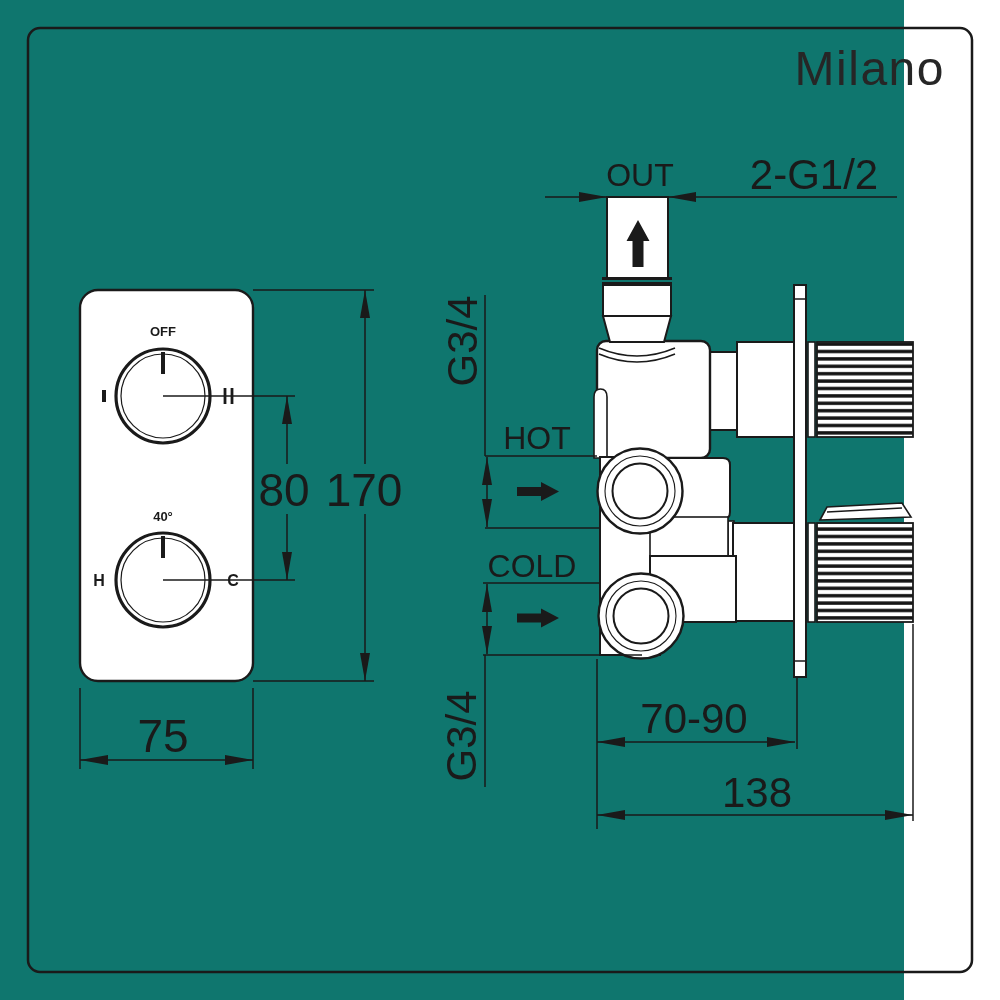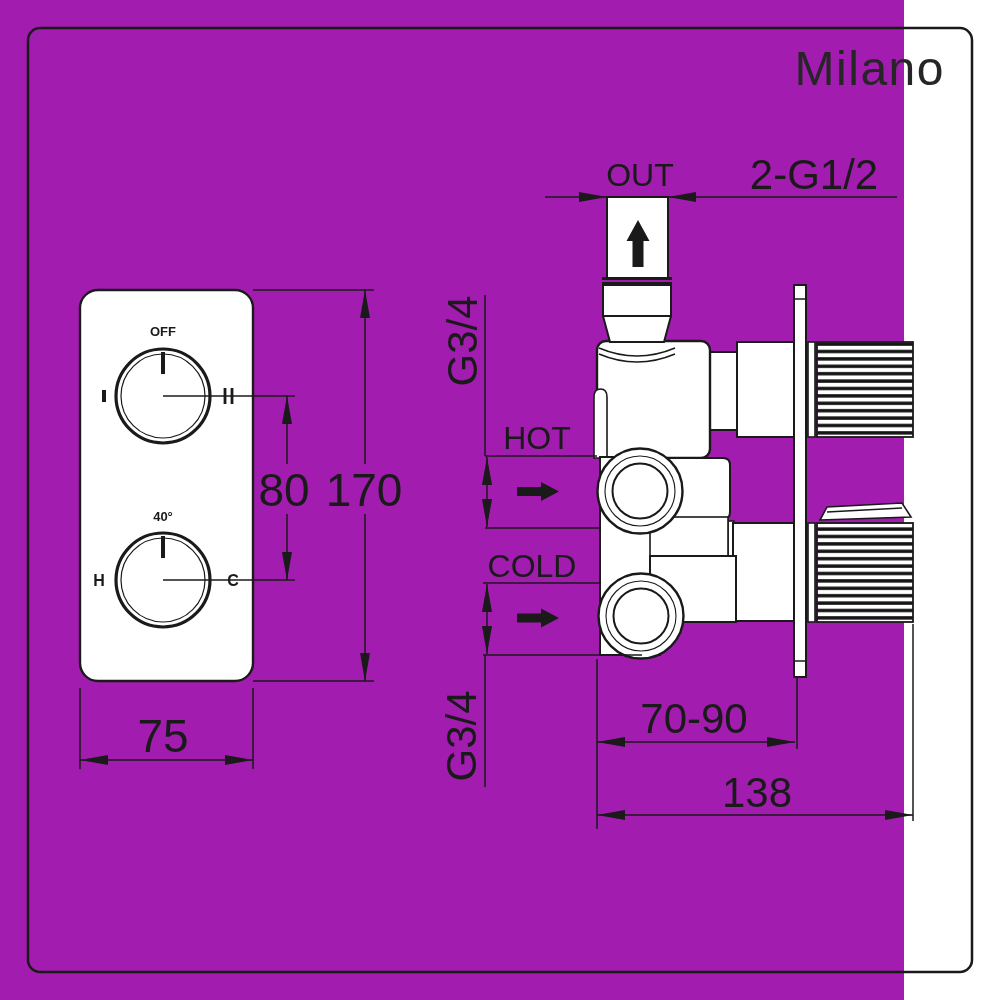--- a/index.html
+++ b/index.html
@@ -1,16 +1,16 @@
 <!DOCTYPE html>
 <html><head>
 <meta charset="utf-8">
 <style>
   html,body { margin:0; padding:0; background:#ffffff; }
-  .stage { position:relative; width:904px; height:1000px; background:#a21caf; }
+  .stage { position:relative; width:904px; height:1000px; background:#0f766e; }
   svg { display:block; }
   text { font-family:"Liberation Sans", sans-serif; fill:#1a1a1a; }
   .t-dim   { font-size:46px; text-anchor:middle; }
   .t-dim-s { font-size:42px; text-anchor:middle; }
   .t-label { font-size:32px; text-anchor:middle; }
   .t-thread{ font-size:42px; text-anchor:middle; }
   .t-small { font-size:13px; font-weight:bold; text-anchor:middle; }
   .t-hc    { font-size:16px; font-weight:bold; text-anchor:middle; }
   .t-logo  { font-size:48px; font-weight:300; letter-spacing:1.5px; text-anchor:end; fill:#262626; }
   .s2  { fill:#fff; stroke:#1a1a1a; stroke-width:2; }

